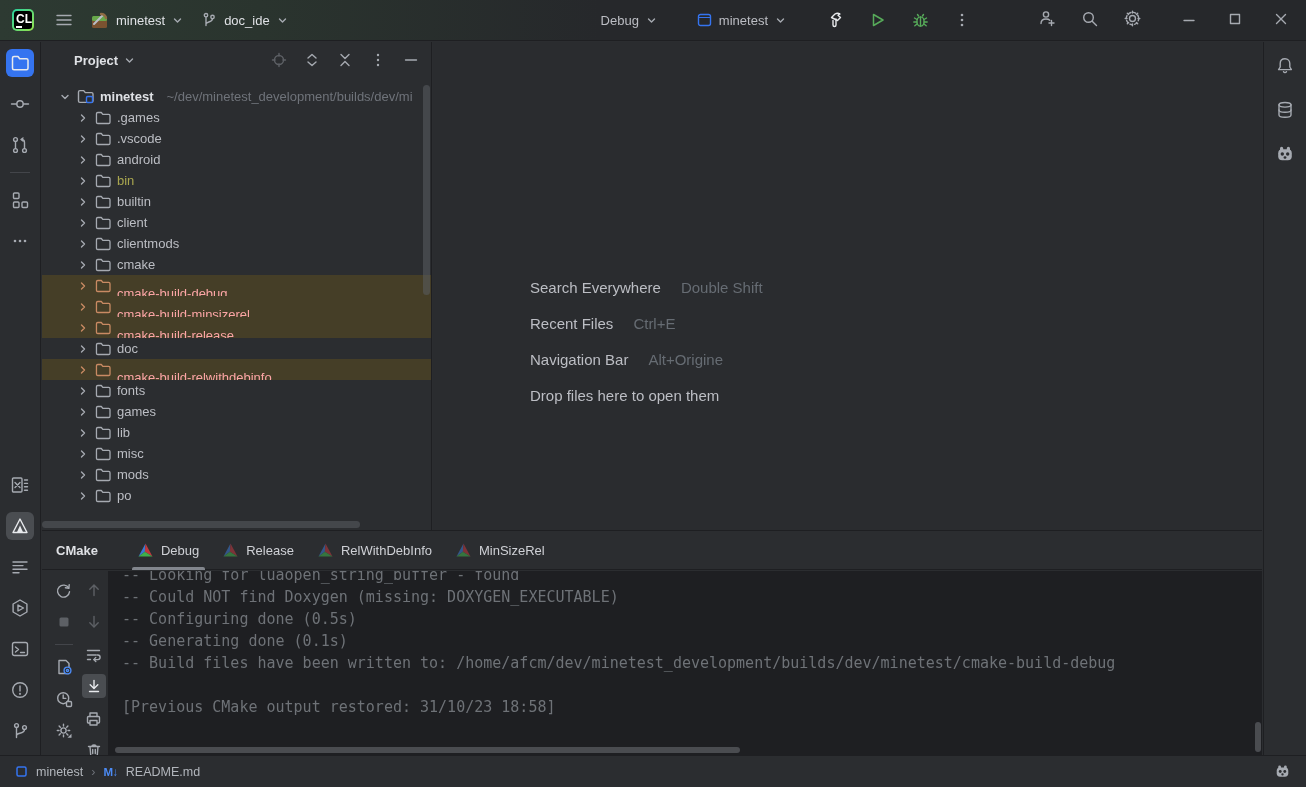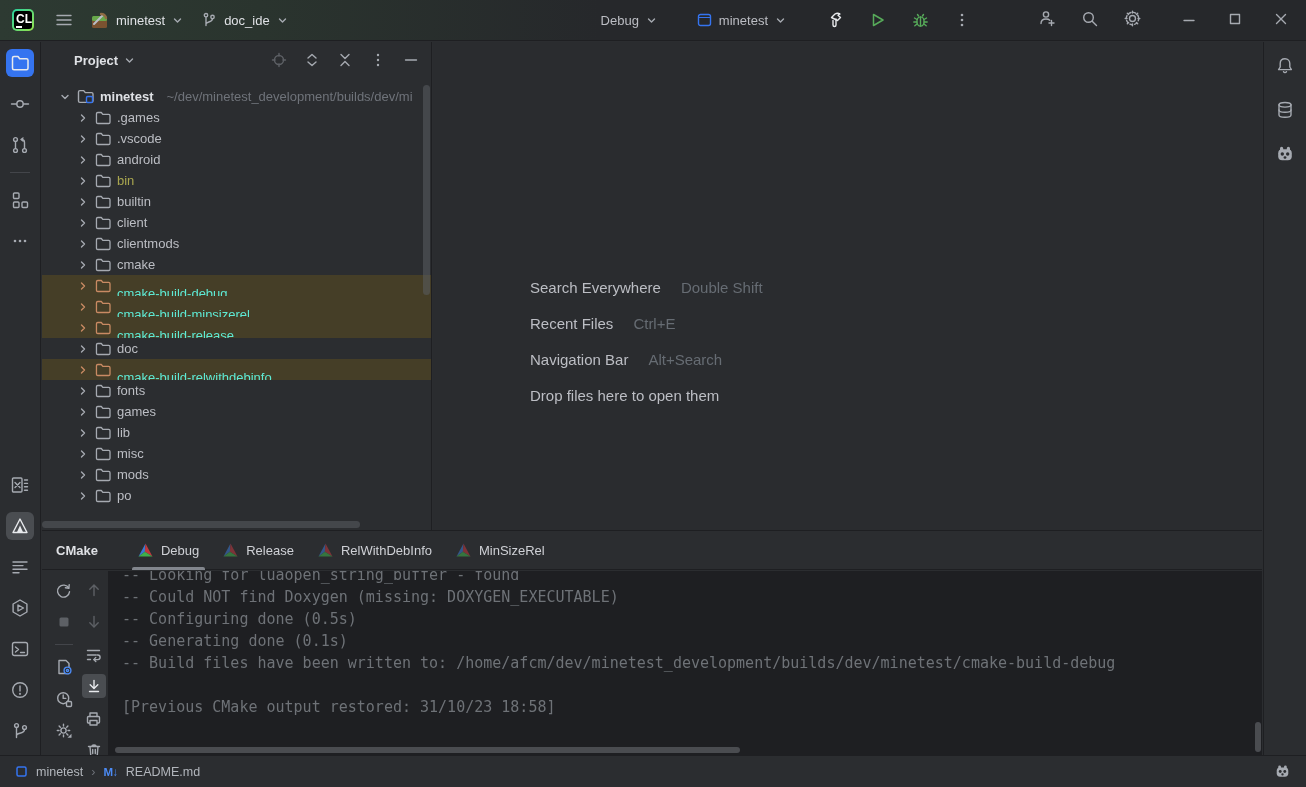--- a/index.html
+++ b/index.html
@@ -50,21 +50,21 @@
   .tree{margin-top:8px;}
   .row{height:21px;display:flex;align-items:center;white-space:nowrap;overflow:hidden;padding-left:34px;}
   .row.root{padding-left:16px;}
   .row .chev{width:14px;display:flex;justify-content:center;flex:none;}
   .row svg.folder{margin:0 6px 0 5px;flex:none;}
   .name{color:#bcbec4;}
   .root .name{color:#dfe1e5;font-weight:600;}
   .path{color:#6f737a;margin-left:13px;}
   .excluded .name{color:#a9a64f;}
   .hl{background:#453e27;}
-  .hl .name{color:#5eead4;margin-top:15px;}
+  .hl .name{color:#fca5a5;margin-top:15px;}
   .pp-vscroll{position:absolute;right:1px;top:43px;width:7px;height:210px;background:#5a5d62;opacity:.55;border-radius:4px;}
   .pp-hscroll{position:absolute;left:0;bottom:2px;height:7px;width:318px;background:#5a5d62;opacity:.55;border-radius:4px;}
 
   
   .editor{position:absolute;left:433px;top:42px;width:829px;height:488px;background:#2a2c2f;}
   .shortcuts{position:absolute;left:97px;top:237px;display:flex;flex-direction:column;gap:16px;font-size:15px;}
   .sc-row{display:flex;gap:20px;align-items:baseline;height:20px;}
   .sc-label{color:#bcbec4;}
   .sc-keys{color:#666c73;}
 
@@ -607,21 +607,21 @@
       <div class="sc-row">
           <span class="sc-label">Search Everywhere</span>
           <span class="sc-keys">Double Shift</span>
         </div>
       <div class="sc-row">
           <span class="sc-label">Recent Files</span>
           <span class="sc-keys">Ctrl+E</span>
         </div>
       <div class="sc-row">
           <span class="sc-label">Navigation Bar</span>
-          <span class="sc-keys">Alt+Search</span>
+          <span class="sc-keys">Alt+Origine</span>
         </div>
       <div class="sc-row">
           <span class="sc-label">Drop files here to open them</span>
         </div>
     </div>
   </div>
 
   <div class="bottom">
     <div class="bt-tabs">
       <span class="bt-label">CMake</span>

